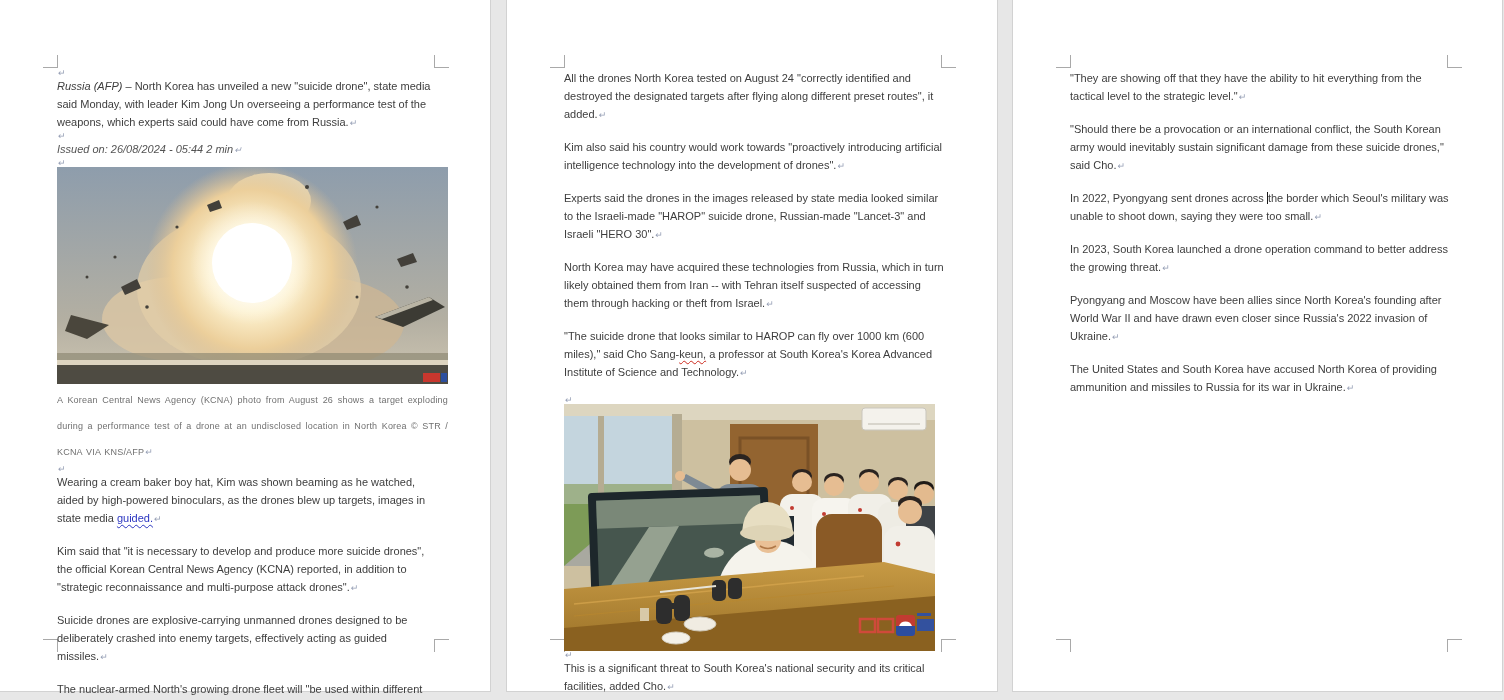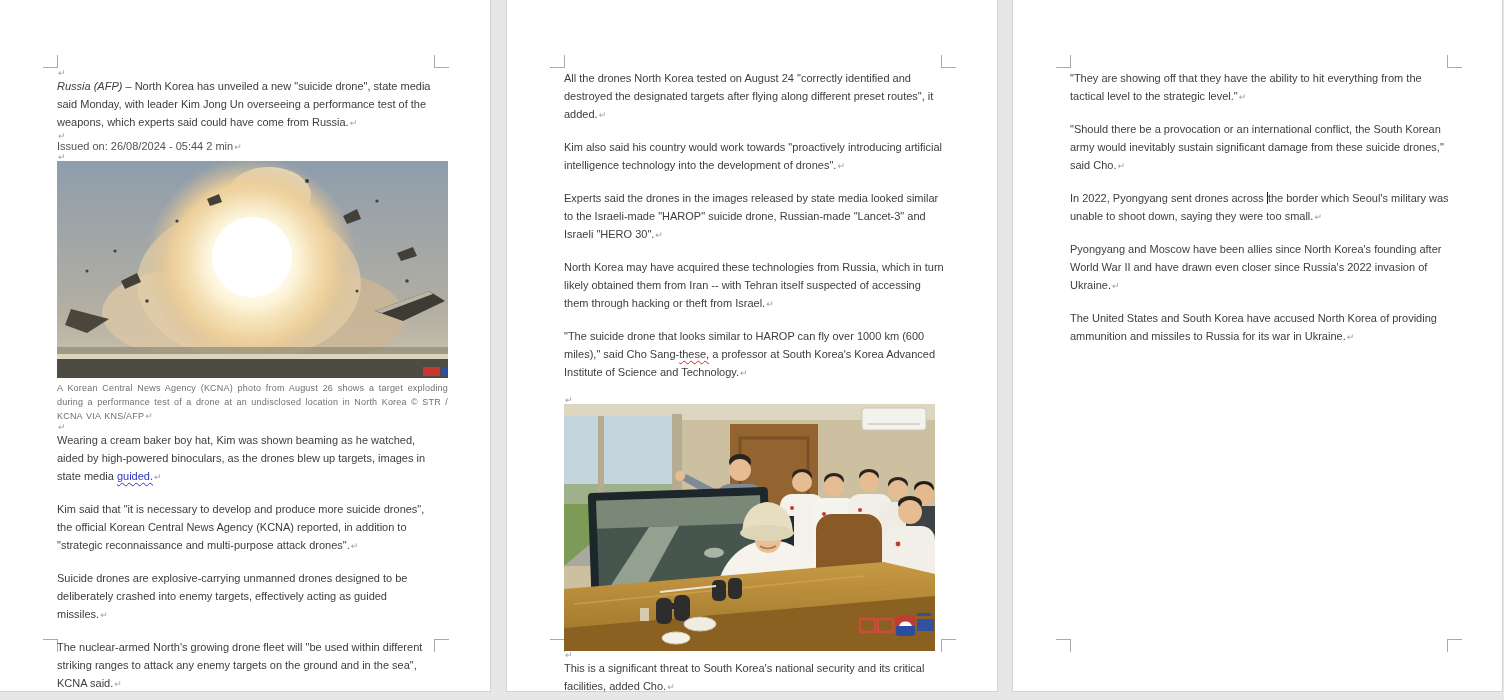--- a/index.html
+++ b/index.html
@@ -26,23 +26,23 @@
   .content{position:absolute;left:57px;top:80px;width:380px;}
   .doc-heading{
     font-size:20px;line-height:25px;color:#1f1f1f;margin:0;
     font-weight:bold;letter-spacing:-0.2px;
   }
   .blank{height:8px;line-height:8px;font-size:8px;}
   p{margin:0;}
   .para{font-size:11px;line-height:18px;color:#3d3d3d;margin:0 0 14px 0;}
   .lead{margin:0;}
   .lead em{font-style:italic;}
-  .issued{font-size:11px;line-height:12px;color:#535353;margin:0;}
+  .issued{font-size:11px;line-height:18px;color:#535353;margin:0;font-style:italic;}
   .caption{
-    width:391px;font-size:9px;line-height:14px;color:#707070;
+    width:391px;font-size:9px;line-height:26px;color:#707070;
     text-align:justify;letter-spacing:0.2px;word-spacing:1px;margin:3px 0 0 0;
   }
   .figure{position:relative;margin:0;}
   .figure svg{display:block;}
   .link{color:#2b35c0;text-decoration:underline wavy #2b35c0 1px;text-underline-offset:2px;}
   .missp{text-decoration:underline wavy #cc2a1e 1px;text-underline-offset:2px;}
   .caret{display:inline-block;width:1px;height:12px;background:#1a1a1a;vertical-align:-2px;}
   .pilcrow{color:#97a0b6;font-size:9px;margin-left:1px;font-weight:normal;}
 </style>
 </head>
@@ -124,21 +124,21 @@
   <section class="page page-2">
     <div class="cm tl"></div>
     <div class="cm tr"></div>
     <div class="cm bl"></div>
     <div class="cm br"></div>
     <div class="content">
         <p class="para">All the drones North Korea tested on August 24 "correctly identified and destroyed the designated targets after flying along different preset routes", it added.<span class="pilcrow">↵</span></p>
         <p class="para">Kim also said his country would work towards "proactively introducing artificial intelligence technology into the development of drones".<span class="pilcrow">↵</span></p>
         <p class="para">Experts said the drones in the images released by state media looked similar to the Israeli-made "HAROP" suicide drone, Russian-made "Lancet-3" and Israeli "HERO 30".<span class="pilcrow">↵</span></p>
         <p class="para">North Korea may have acquired these technologies from Russia, which in turn likely obtained them from Iran -- with Tehran itself suspected of accessing them through hacking or theft from Israel.<span class="pilcrow">↵</span></p>
-        <p class="para">"The suicide drone that looks similar to HAROP can fly over 1000 km (600 miles)," said Cho Sang-<span class="missp">these,</span> a professor at South Korea's Korea Advanced Institute of Science and Technology.<span class="pilcrow">↵</span></p>
+        <p class="para">"The suicide drone that looks similar to HAROP can fly over 1000 km (600 miles)," said Cho Sang-<span class="missp">keun,</span> a professor at South Korea's Korea Advanced Institute of Science and Technology.<span class="pilcrow">↵</span></p>
         <div class="blank"><span class="pilcrow">↵</span></div>
         <div class="figure" style="width: 371px; height: 247px;">
   <svg width="371" height="247" viewBox="0 0 371 247" xmlns="http://www.w3.org/2000/svg">
     <defs>
       <linearGradient id="g-desk" x1="0" x2="0" y1="0" y2="1">
         <stop offset="0" stop-color="#c79a44"></stop>
                 <stop offset="1" stop-color="#9a7128"></stop>
       </linearGradient>
     </defs>
     <rect width="371" height="247" fill="#cdc0a0"></rect>
@@ -263,17 +263,18 @@
   </section>
   <section class="page page-3">
     <div class="cm tl"></div>
     <div class="cm tr"></div>
     <div class="cm bl"></div>
     <div class="cm br"></div>
     <div class="content">
         <p class="para">"They are showing off that they have the ability to hit everything from the tactical level to the strategic level."<span class="pilcrow">↵</span></p>
         <p class="para">"Should there be a provocation or an international conflict, the South Korean army would inevitably sustain significant damage from these suicide drones," said Cho.<span class="pilcrow">↵</span></p>
         <p class="para">In 2022, Pyongyang sent drones across <span class="caret"></span>the border which Seoul's military was unable to shoot down, saying they were too small.<span class="pilcrow">↵</span></p>
+        <p class="para">In 2023, South Korea launched a drone operation command to better address the growing threat.<span class="pilcrow">↵</span></p>
         <p class="para">Pyongyang and Moscow have been allies since North Korea's founding after World War II and have drawn even closer since Russia's 2022 invasion of Ukraine.<span class="pilcrow">↵</span></p>
         <p class="para">The United States and South Korea have accused North Korea of providing ammunition and missiles to Russia for its war in Ukraine.<span class="pilcrow">↵</span></p>
       </div>
   </section>
 </div>
 
 </body></html>

